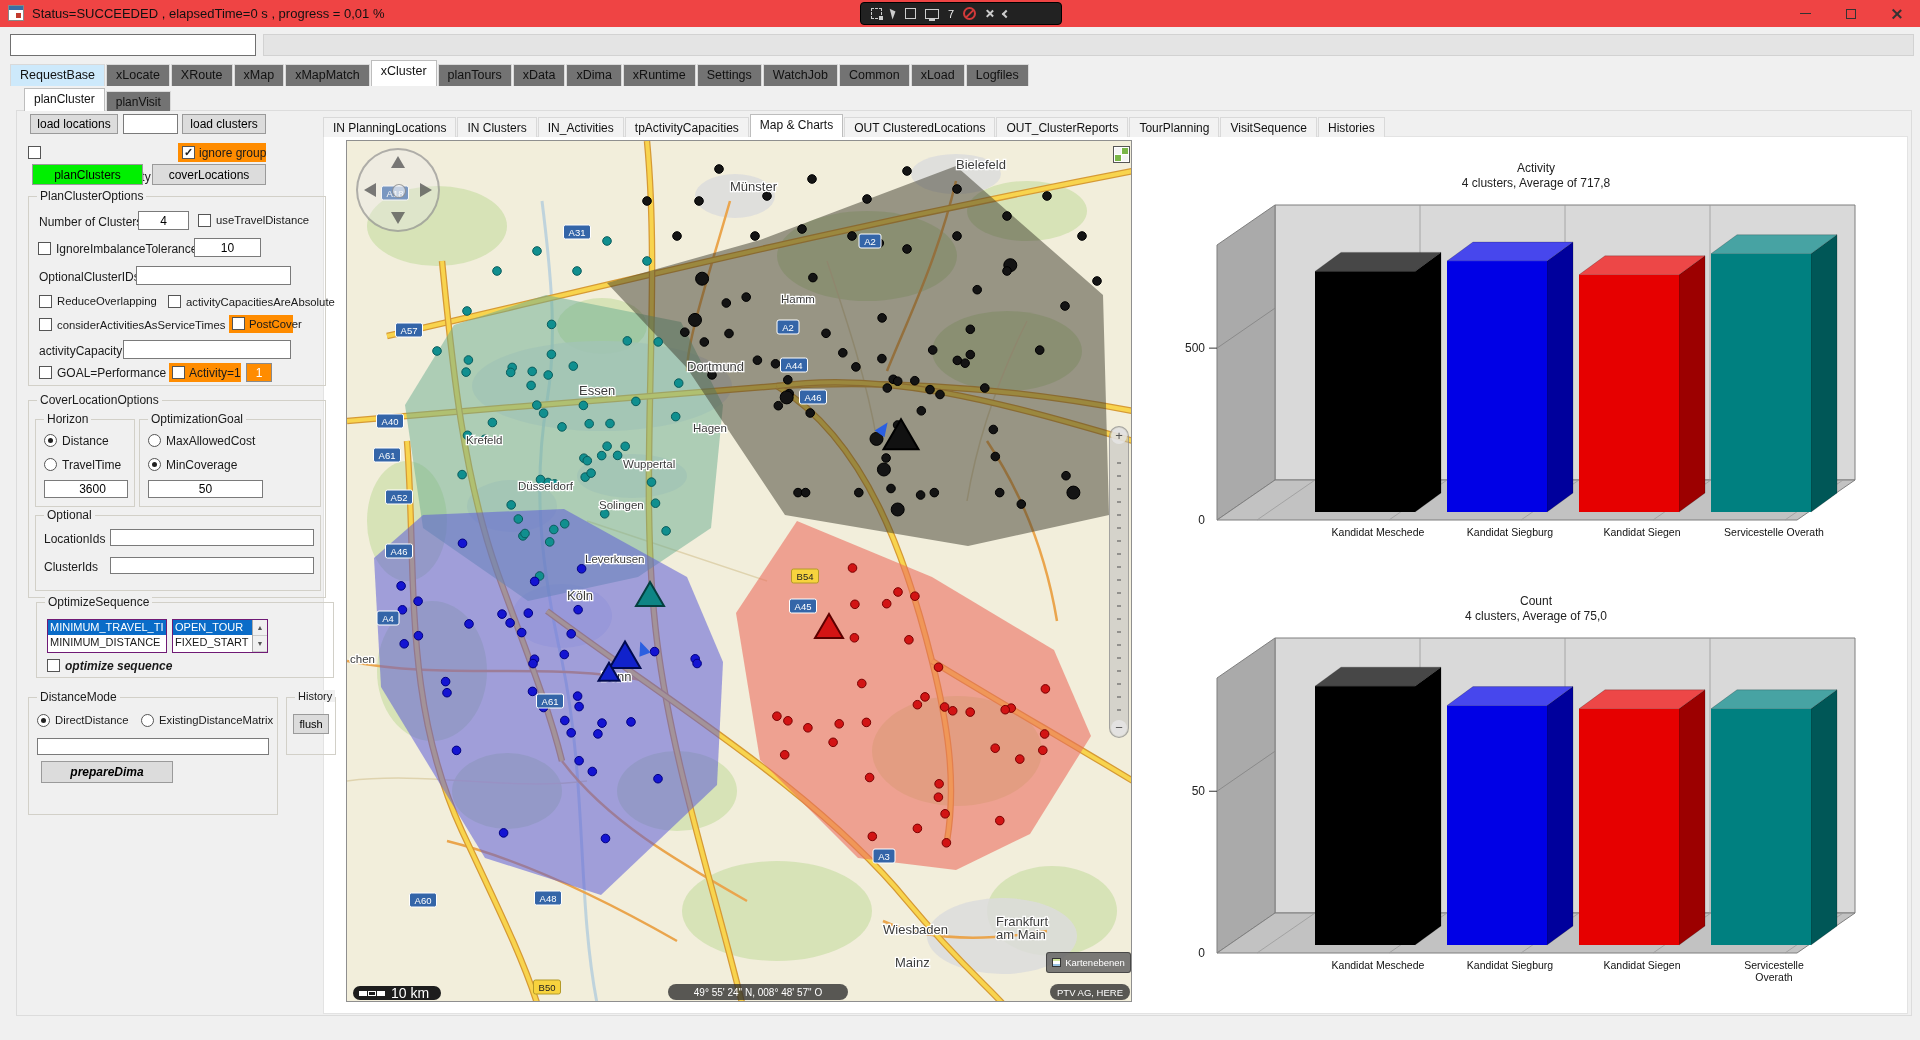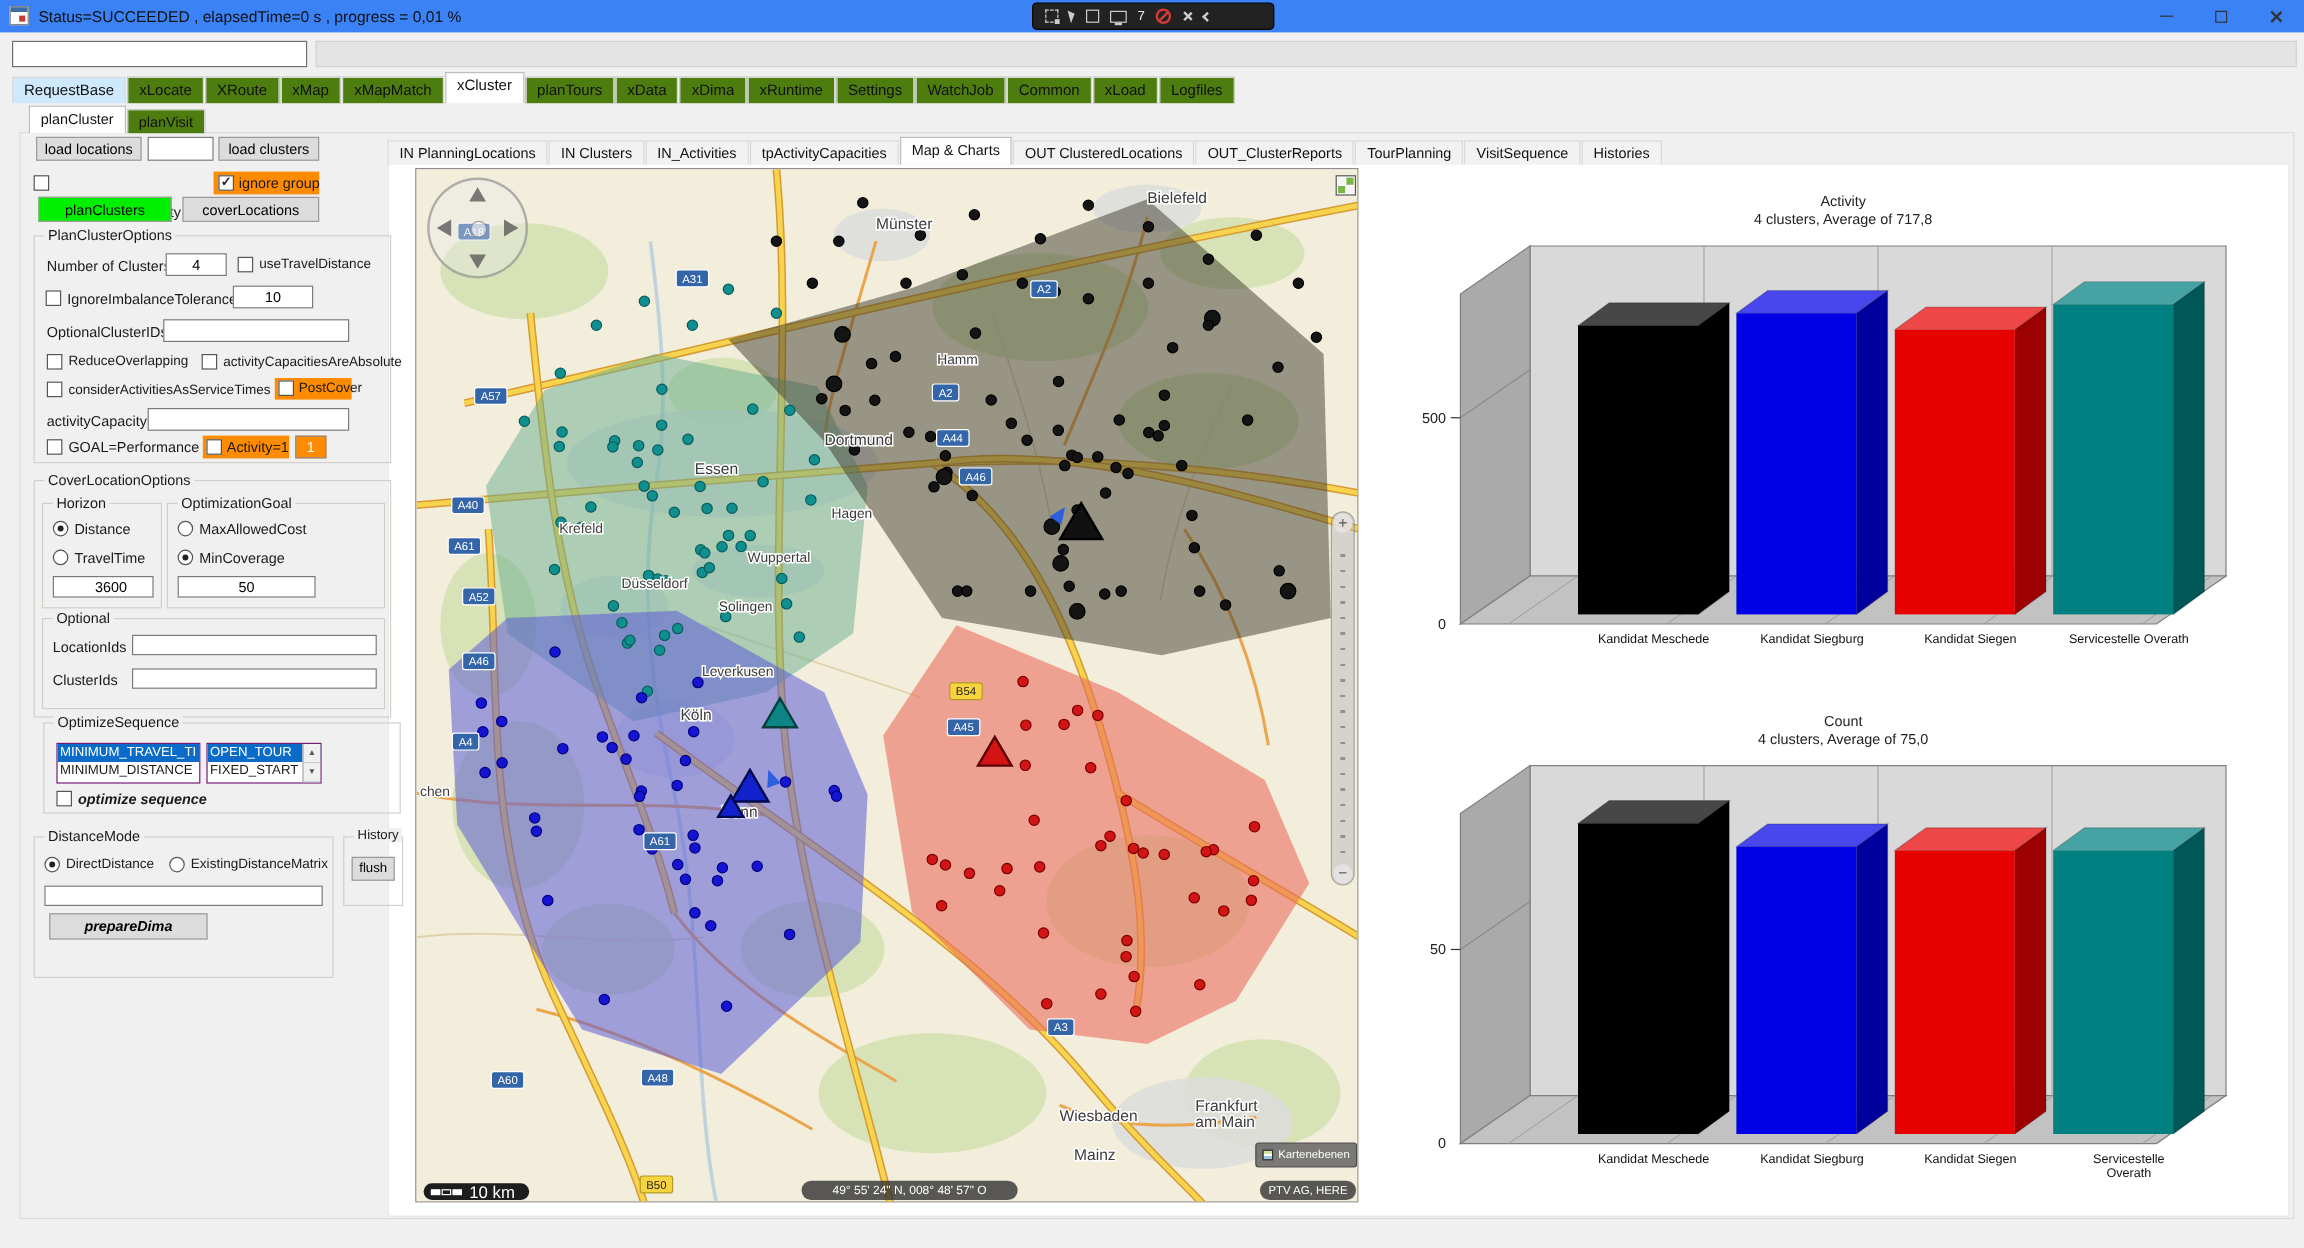--- a/index.html
+++ b/index.html
@@ -1,21 +1,21 @@
 <!DOCTYPE html>
 <html><head>
 <meta charset="utf-8">
 <style>
   * { margin:0; padding:0; box-sizing:border-box; }
   html,body { width:1920px; height:1040px; overflow:hidden;
     font-family:"Liberation Sans", sans-serif; background:#f0f0f0; color:#1a1a1a; }
   .abs { position:absolute; }
 
   
-  .titlebar { position:absolute; left:0; top:0; width:1920px; height:27px; background:#3b82f6; }
+  .titlebar { position:absolute; left:0; top:0; width:1920px; height:27px; background:#ef4444; }
   .title-icon { position:absolute; left:8px; top:5px; width:16px; height:16px; background:#fff; border:1px solid #888; }
   .title-icon::before { content:""; position:absolute; left:0; top:0; right:0; height:4px; background:#3b6ea5; }
   .title-icon::after { content:""; position:absolute; right:2px; bottom:2px; width:5px; height:5px; background:#c23b2e; }
   .title-text { position:absolute; left:32px; top:6px; font-size:13px; color:#111; white-space:nowrap; }
   .win-controls { position:absolute; right:0; top:0; display:flex; }
   .win-btn { width:46px; height:27px; display:flex; align-items:center; justify-content:center; }
   .glyph-min { width:11px; height:1px; background:#333; }
   .glyph-max { width:10px; height:10px; border:1px solid #333; }
   .glyph-close { position:relative; width:12px; height:12px; }
   .glyph-close::before,.glyph-close::after { content:""; position:absolute; left:5px; top:0; width:1.5px; height:12px; background:#333; }
@@ -37,21 +37,21 @@
   .cap-close::before,.cap-close::after { content:""; position:absolute; left:4px; top:0; width:1.5px; height:9px; background:#ccc; }
   .cap-close::before { transform:rotate(45deg); } .cap-close::after { transform:rotate(-45deg); }
   .cap-chevron { width:6px; height:6px; border-left:2px solid #ccc; border-bottom:2px solid #ccc; transform:rotate(45deg); }
 
   
   .addr-input { position:absolute; left:10px; top:34px; width:246px; height:22px; border:1px solid #707070; background:#fff; font-size:12px; padding:0 4px; }
   .gray-bar { position:absolute; left:263px; top:34px; width:1651px; height:22px; background:#e4e4e4; border:1px solid #d2d2d2; }
 
   
   .tabstrip { position:absolute; display:flex; align-items:flex-end; }
-  .tab { background:#4d7c0f; border:1px solid #d9d9d9; border-bottom:none; padding:3px 9px 4px 9px; font-size:12.5px;
+  .tab { background:#737373; border:1px solid #d9d9d9; border-bottom:none; padding:3px 9px 4px 9px; font-size:12.5px;
     color:#111; margin-right:1px; height:22px; line-height:15px; white-space:nowrap; }
   .tab.selected { background:#fff; height:26px; border:1px solid #bdbdbd; border-bottom:none; position:relative; z-index:3; }
   .tab.highlight { background:#cde9fb; }
   .tabs-main { left:10px; top:60px; }
   .tabs-sub { left:24px; top:88px; }
   .tabs-sub .tab { height:20px; font-size:12px; }
   .tabs-sub .tab.selected { height:23px; }
   .tabs-map { left:323px; top:114px; z-index:4; }
   .tabs-map .tab { height:20px; font-size:12px; background:#f2f2f2; }
   .tabs-map .tab.selected { background:#fff; height:23px; }

